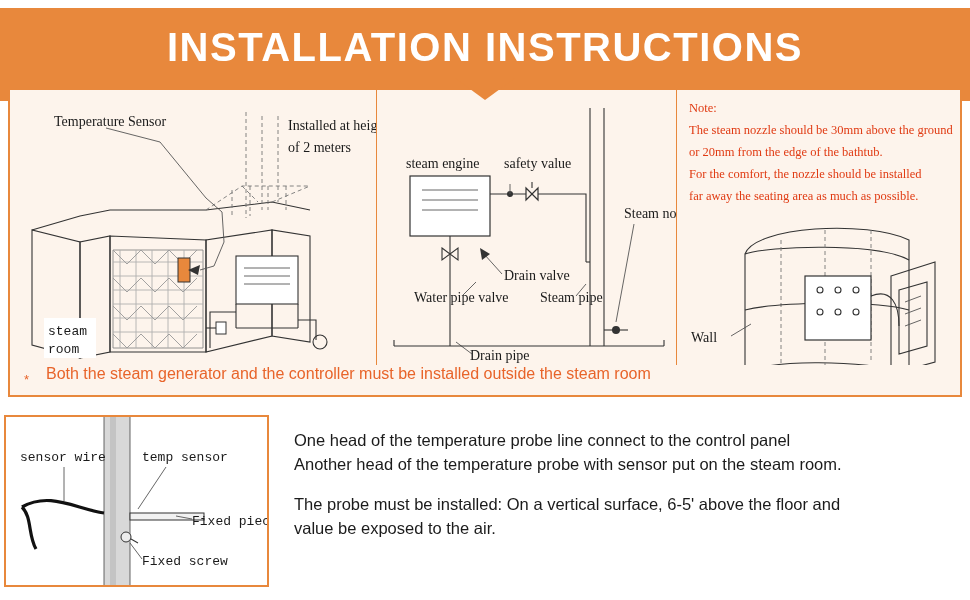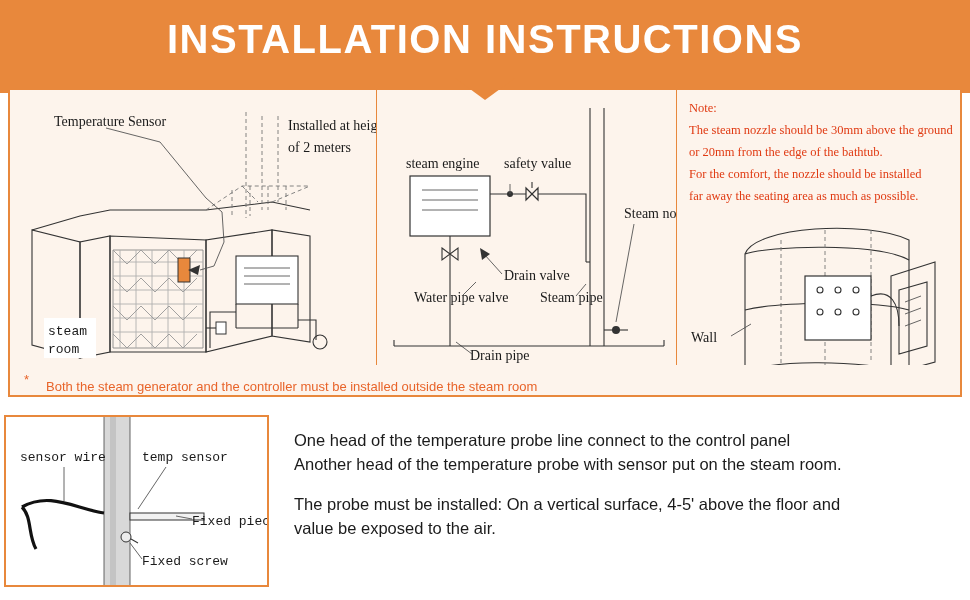--- a/index.html
+++ b/index.html
@@ -11,21 +11,21 @@
     width: 970px;
     height: 600px;
     font-family: "Liberation Sans", sans-serif;
     overflow: hidden;
     position: relative;
   }
 
   
   .header {
     position: absolute;
-    left: 0; top: 0;
+    left: 0; top: 8px;
     width: 970px;
     height: 93px;
     background: #E8883C;
   }
   .header-title {
     position: absolute;
     left: 0; top: 0;
     width: 970px;
     height: 78px;
     line-height: 78px;
@@ -77,22 +77,22 @@
     width: 954px;
     height: 32px;
     background: #FDF4EC;
     border: 2px solid #E8883C;
     border-top: none;
     box-sizing: border-box;
   }
   .note-text {
     position: absolute;
     left: 14px;
-    top: 14px;
-    font-size: 13px;
+    top: 0;
+    font-size: 16px;
     color: #E8642A;
     font-family: "Liberation Sans", sans-serif;
     white-space: nowrap;
   }
   .note-star {
     position: absolute;
     left: 0px;
     top: 7px;
     font-size: 13px;
     color: #E8642A;
@@ -337,16 +337,16 @@
     <path class="ln-thin" d="M136 142 L124 126"></path>
   </svg>
 </div>
 
 <div class="bottom-text">
   <p>
     <span>One head of the temperature probe line connect to the control panel</span><br>
     <span>Another head of the temperature probe with sensor put on the steam room.</span>
   </p>
   <p>
-    <span>The probe must be installed: On a vertical surface, 4-5' above the floor and</span><br>
+    <span>The probe must be installed: On a vertical surface, 6-5' above the floor and</span><br>
     <span>value be exposed to the air.</span>
   </p>
 </div>
 
 </body></html>

